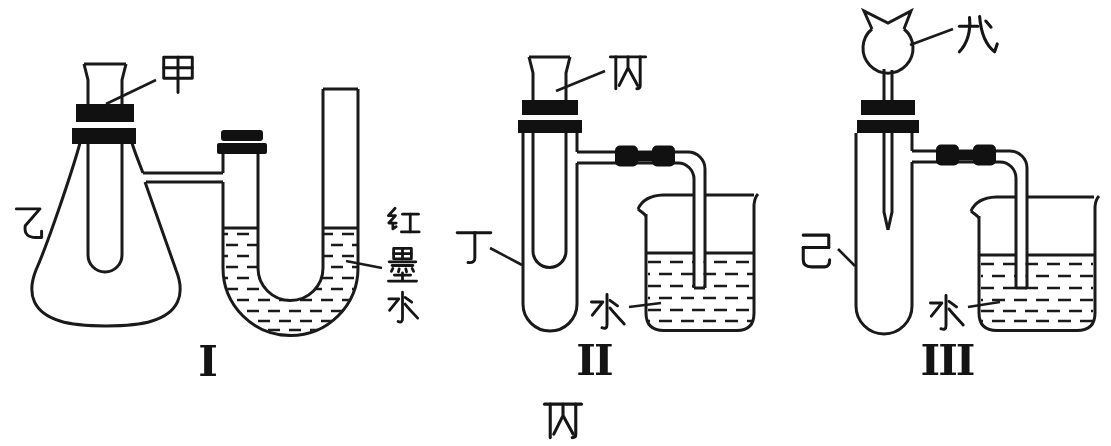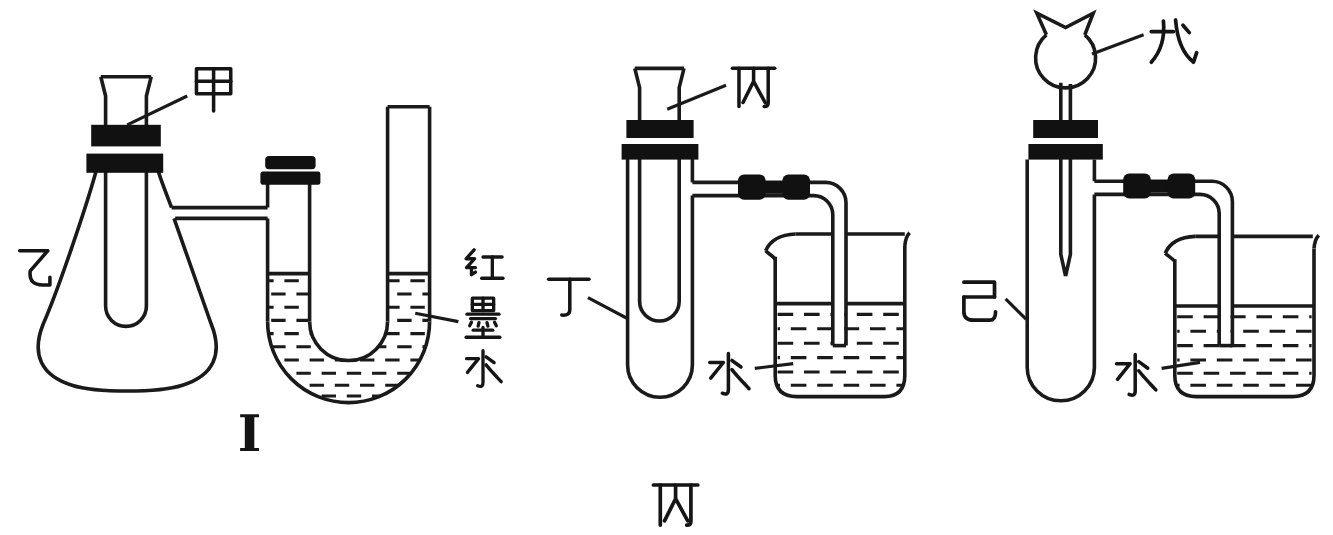--- a/index.html
+++ b/index.html
@@ -239,14 +239,16 @@
       <use href="#gl-shui" transform="translate(925,293) scale(0.42)"></use>
     </g>
   </g>
 
   <g class="glyph" aria-label="丙">
     <use href="#gl-bing" transform="translate(541,398) scale(0.44)"></use>
   </g>
 </svg>
 
 <div class="numeral" style="left:183px;top:340px;width:48px;">I</div>
+<div class="numeral" style="left:570px;top:339px;width:48px;">II</div>
+<div class="numeral" style="left:918px;top:339px;width:58px;">III</div>
 
 </div>
 
 </body></html>

